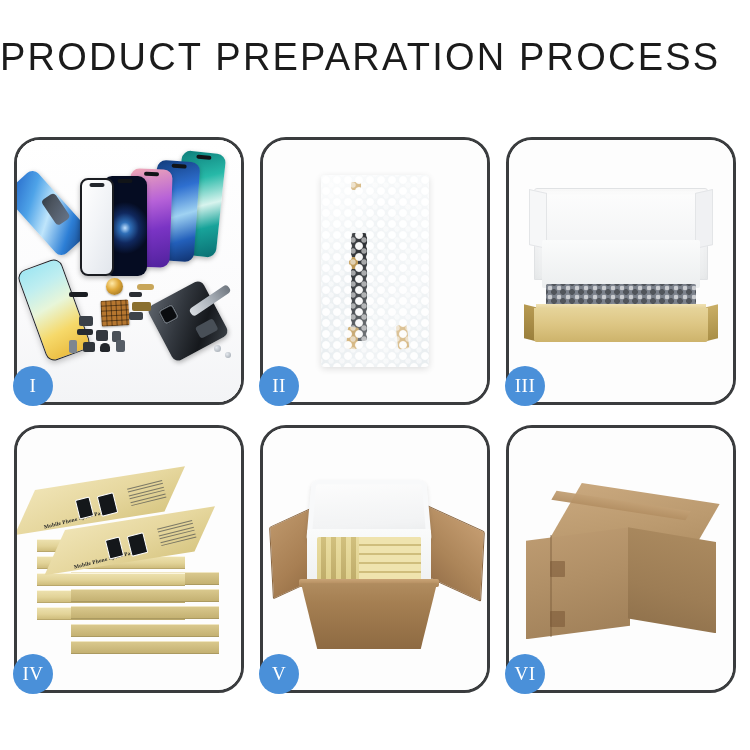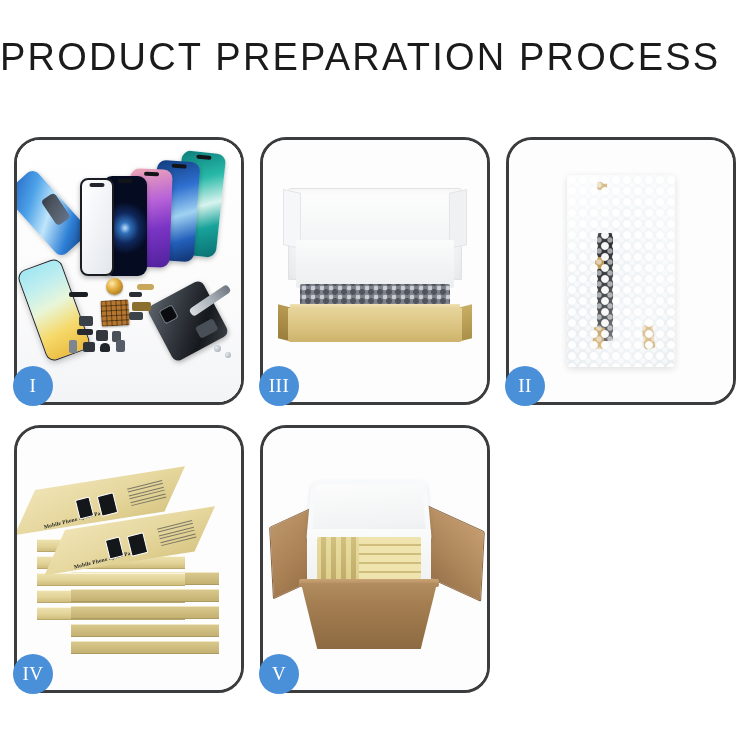--- a/index.html
+++ b/index.html
@@ -504,52 +504,52 @@
 
         <div class="screwdriver"></div>
         <div class="screw-a"></div>
         <div class="screw-b"></div>
       </div>
       <div class="badge">I</div>
     </div>
 
     <div class="panel">
       <div class="panel-stage">
-        <div class="p3">
-          <div class="p3-lid"></div>
-          <div class="p3-foam"></div>
-          <div class="p3-fill"></div>
-          <div class="p3-left"></div>
-          <div class="p3-right"></div>
-          <div class="p3-rim"></div>
-          <div class="p3-front"></div>
-        </div>
-      </div>
-      <div class="badge">III</div>
-    </div>
-
-    <div class="panel">
-      <div class="panel-stage">
         <div class="p2-bag">
           <div class="p2-inner"></div>
           <div class="p2-strip"></div>
           <div class="p2-tape-a"></div>
           <div class="p2-tape-b"></div>
           <div class="p2-tape-c"></div>
           <div class="p2-tape-d"></div>
           <div class="p2-bubbles"></div>
           <div class="p2-bubbles2"></div>
           <div class="p2-sheen"></div>
         </div>
       </div>
       <div class="badge">II</div>
     </div>
 
     <div class="panel">
       <div class="panel-stage">
+        <div class="p3">
+          <div class="p3-lid"></div>
+          <div class="p3-foam"></div>
+          <div class="p3-fill"></div>
+          <div class="p3-left"></div>
+          <div class="p3-right"></div>
+          <div class="p3-rim"></div>
+          <div class="p3-front"></div>
+        </div>
+      </div>
+      <div class="badge">III</div>
+    </div>
+
+    <div class="panel">
+      <div class="panel-stage">
         <div class="p4">
 
           <div class="stackface" style="left:6px;  top:116px; width:148px; height:13px;"></div>
           <div class="stackface" style="left:6px;  top:133px; width:148px; height:13px;"></div>
           <div class="stackside" style="left:40px; top:150px; width:148px; height:13px;"></div>
           <div class="stackside" style="left:40px; top:167px; width:148px; height:13px;"></div>
           <div class="stackside" style="left:40px; top:98px;  width:148px; height:13px;"></div>
           <div class="stackside" style="left:40px; top:115px; width:148px; height:13px;"></div>
           <div class="stackside" style="left:40px; top:132px; width:148px; height:13px;"></div>
           <div class="stackface" style="left:6px;  top:99px;  width:148px; height:13px;"></div>
@@ -600,15 +600,29 @@
               <i style="left:34px;"></i>
             <b></b>
           </div>
           <div class="p5-rim"></div>
           <div class="p5-body"></div>
         </div>
       </div>
       <div class="badge">V</div>
     </div>
 
+    <div class="panel">
+      <div class="panel-stage">
+        <div class="p6">
+          <div class="p6-top"></div>
+          <div class="p6-topstrip"></div>
+          <div class="p6-left"></div>
+          <div class="p6-right"></div>
+          <div class="p6-seam"></div>
+          <div class="p6-tape-a"></div>
+          <div class="p6-tape-b"></div>
+        </div>
+      </div>
+      <div class="badge">VI</div>
+    </div>
 
   </div>
 </div>
 
 </body></html>

